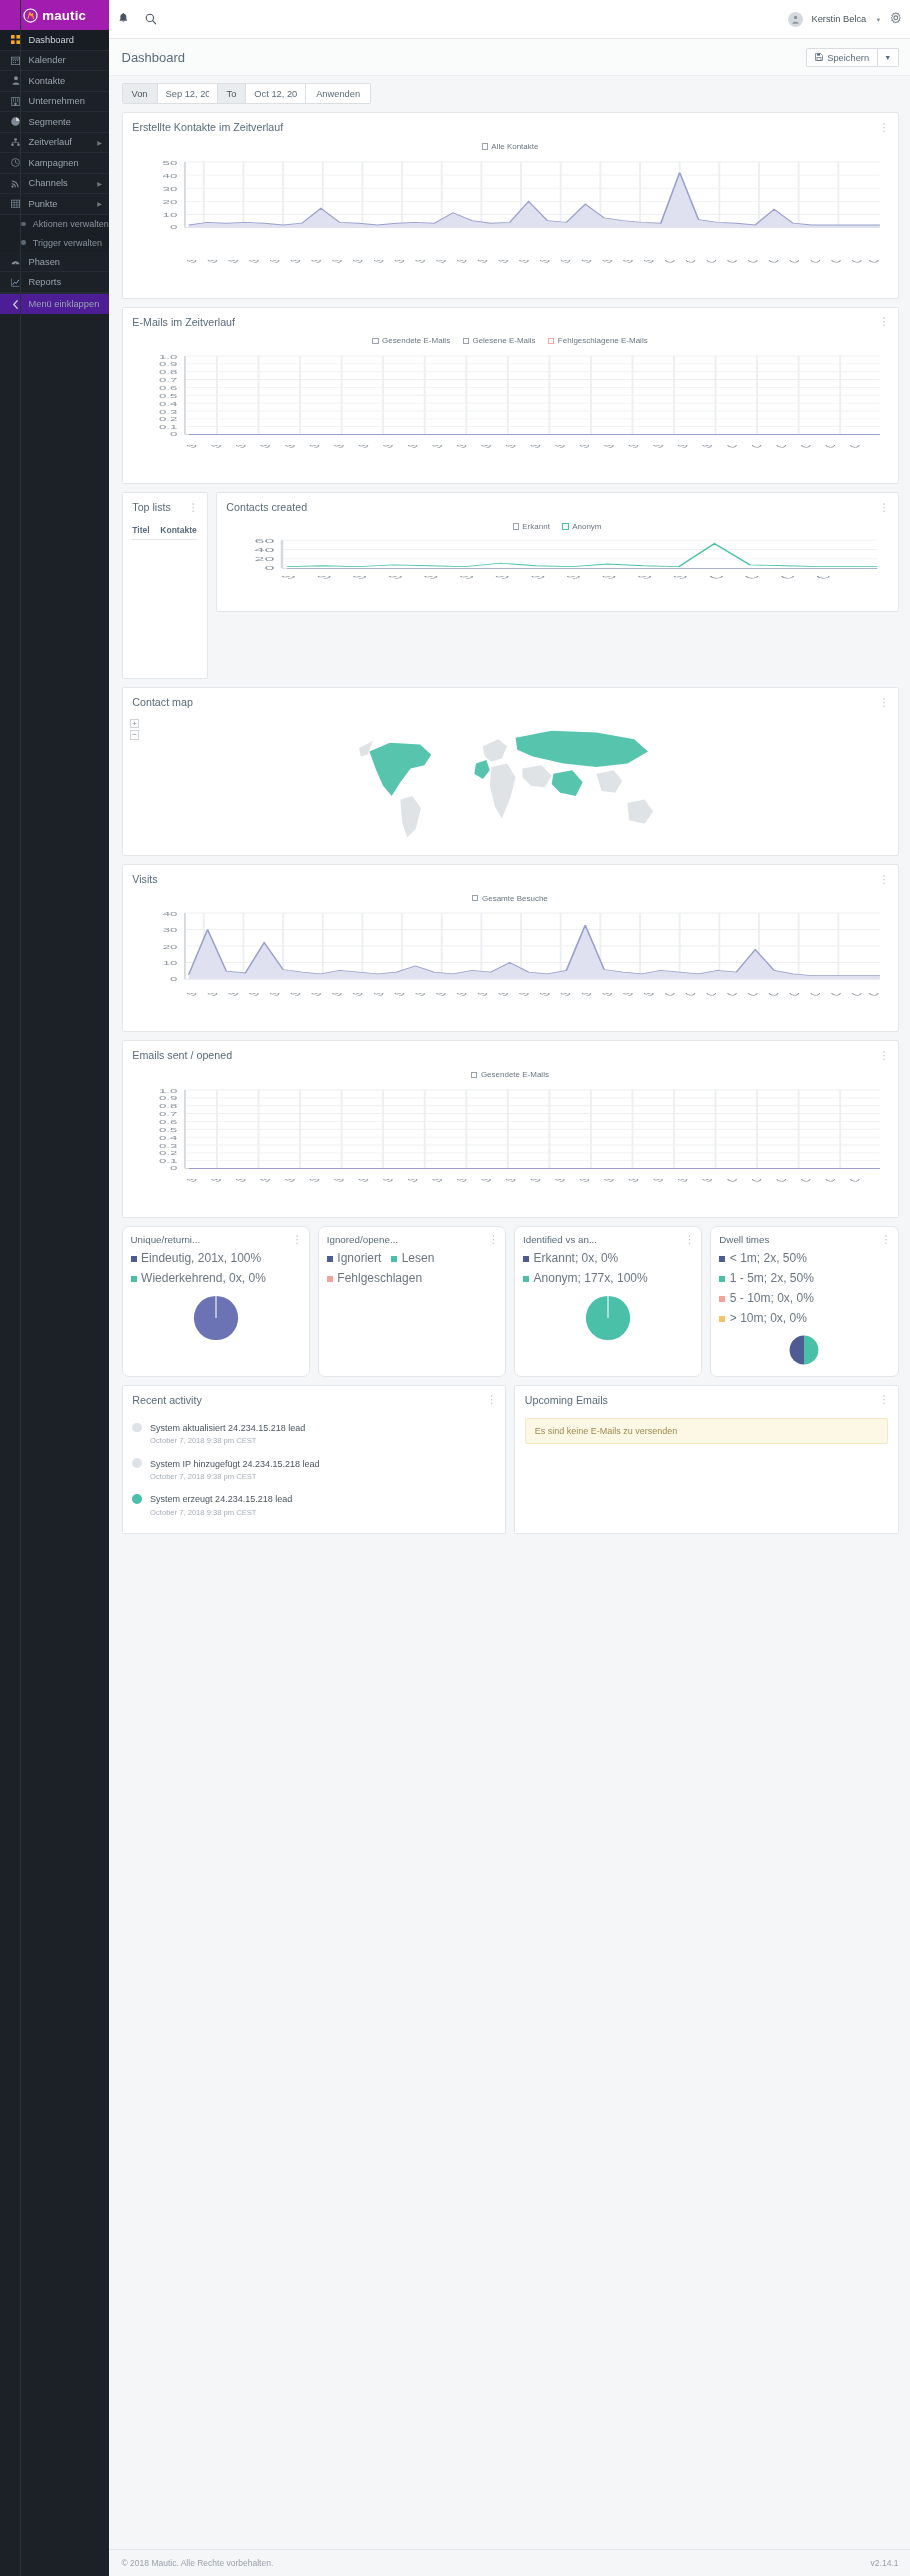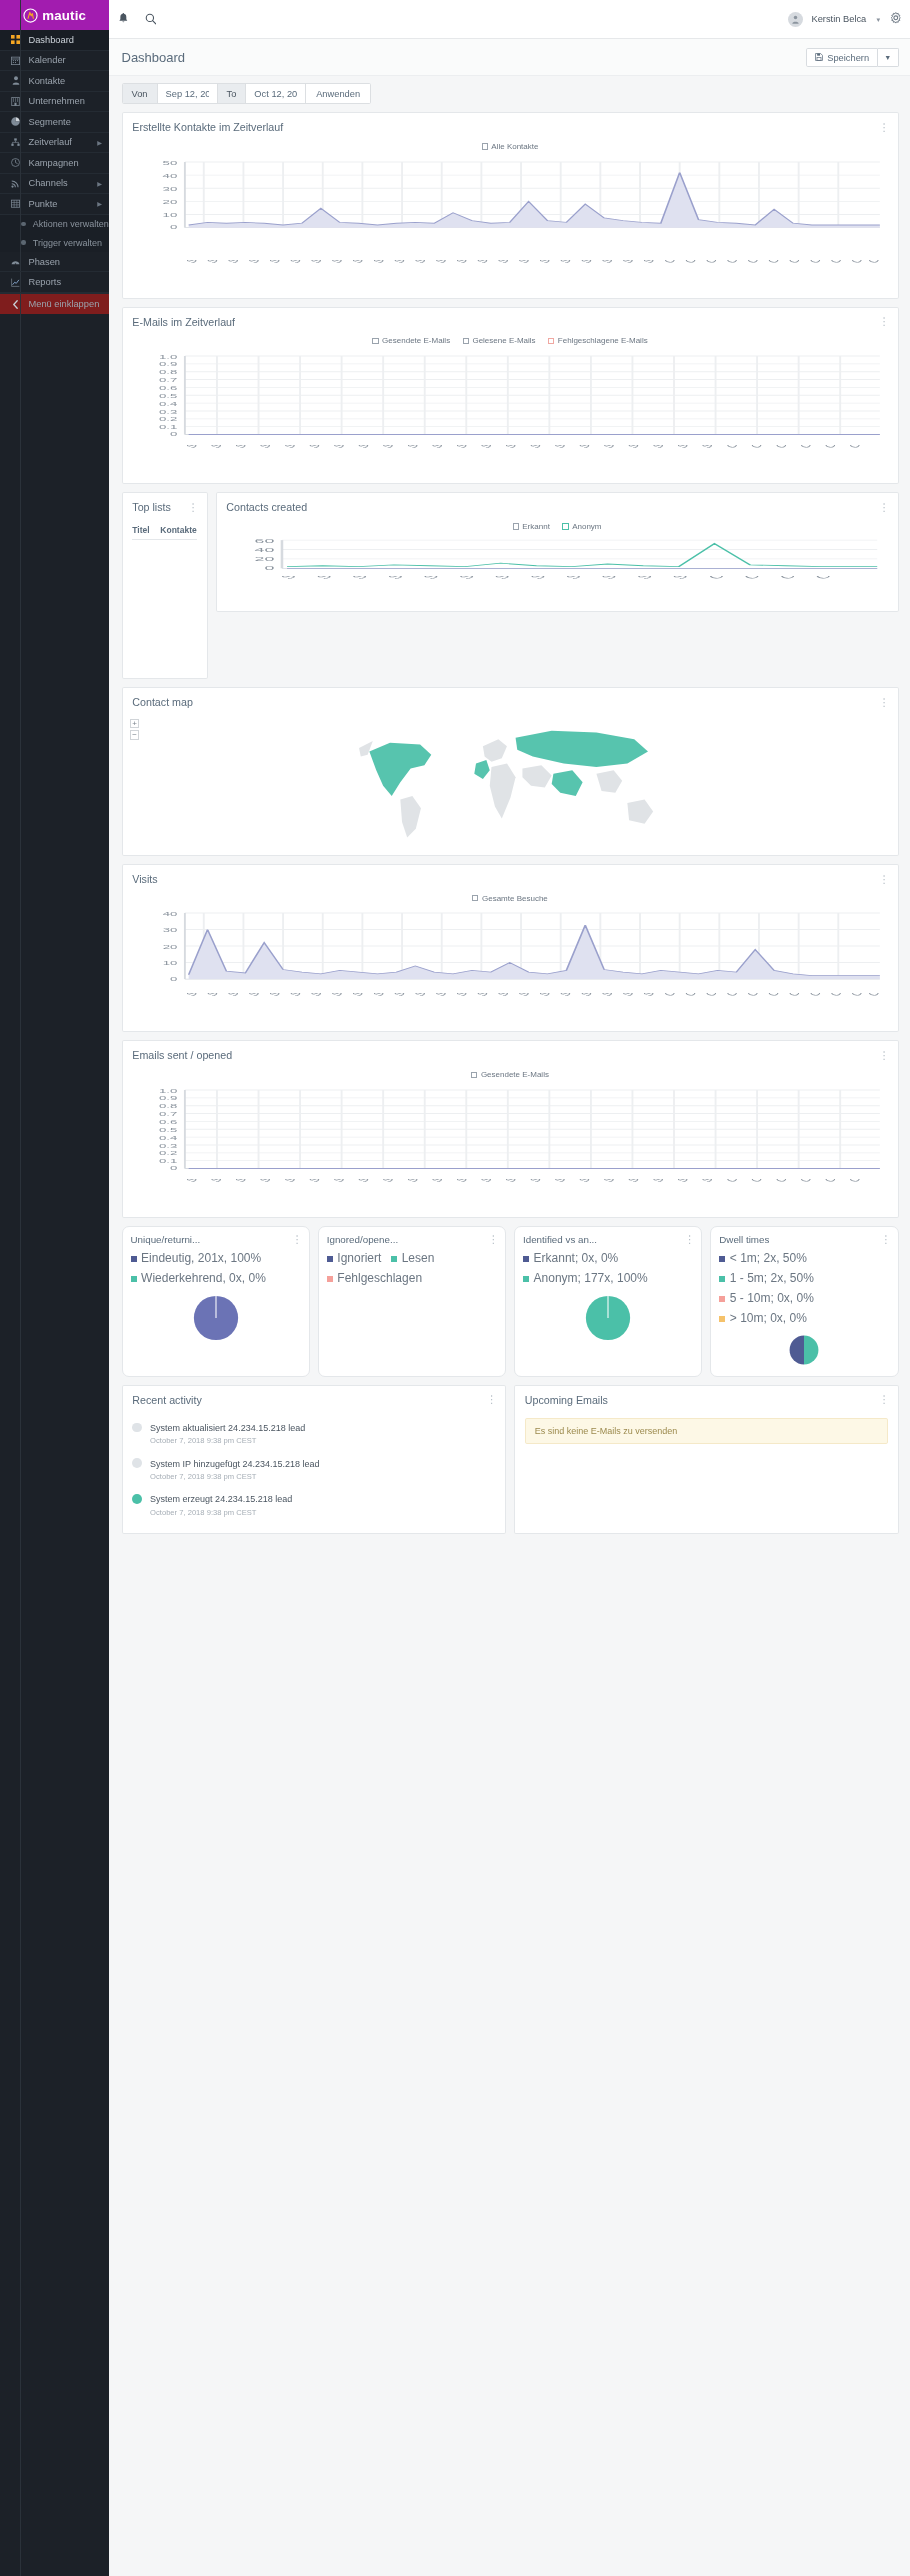--- a/index.html
+++ b/index.html
@@ -45,21 +45,21 @@
     color: #8a939d; font-size: 9px; cursor: pointer;
     position: relative;
   }
   .sub-dot { width: 4.4px; height: 4.4px; border-radius: 50%; background: #5b6671; flex: 0 0 4.4px; }
   .sub-line { position: absolute; left: 19.6px; top: 0; bottom: 0; width: 0.9px; background: #2b323a; }
 
   .collapse-item {
     display: flex; align-items: center; gap: 8px;
     padding: 0 7.1px 0 10.7px; height: 21.3px;
     color: #9aa3ad; font-size: 9.3px; cursor: pointer;
-    background: #7f1d1d; border-top: 0.9px solid #242b33;
+    background: #4c1d95; border-top: 0.9px solid #242b33;
   }
 
   
   .main { flex: 1; display: flex; flex-direction: column; background: #f5f6f7; min-width: 0; }
   .topbar {
     height: 39px; background: #fff; display: flex; align-items: center;
     padding: 0 9px; gap: 12.5px; border-bottom: 0.9px solid #e6e8ea;
   }
   .topbar-icons { display: flex; gap: 16px; align-items: center; }
   .ticon { color: #4a5560; cursor: pointer; display: flex; }
@@ -1034,15 +1034,19 @@
           <div class="panel-head">
             <span class="panel-title">Upcoming Emails</span>
             <span class="kebab">⋮</span>
           </div>
           <div class="empty-note">Es sind keine E-Mails zu versenden</div>
         </div>
       </div>
 
     </div>
 
+    <div class="footer">
+      <span>© 2018 Mautic. Alle Rechte vorbehalten.</span>
+      <span class="ver">v2.14.1</span>
+    </div>
   </div>
 </div>
 
 
 </body></html>

